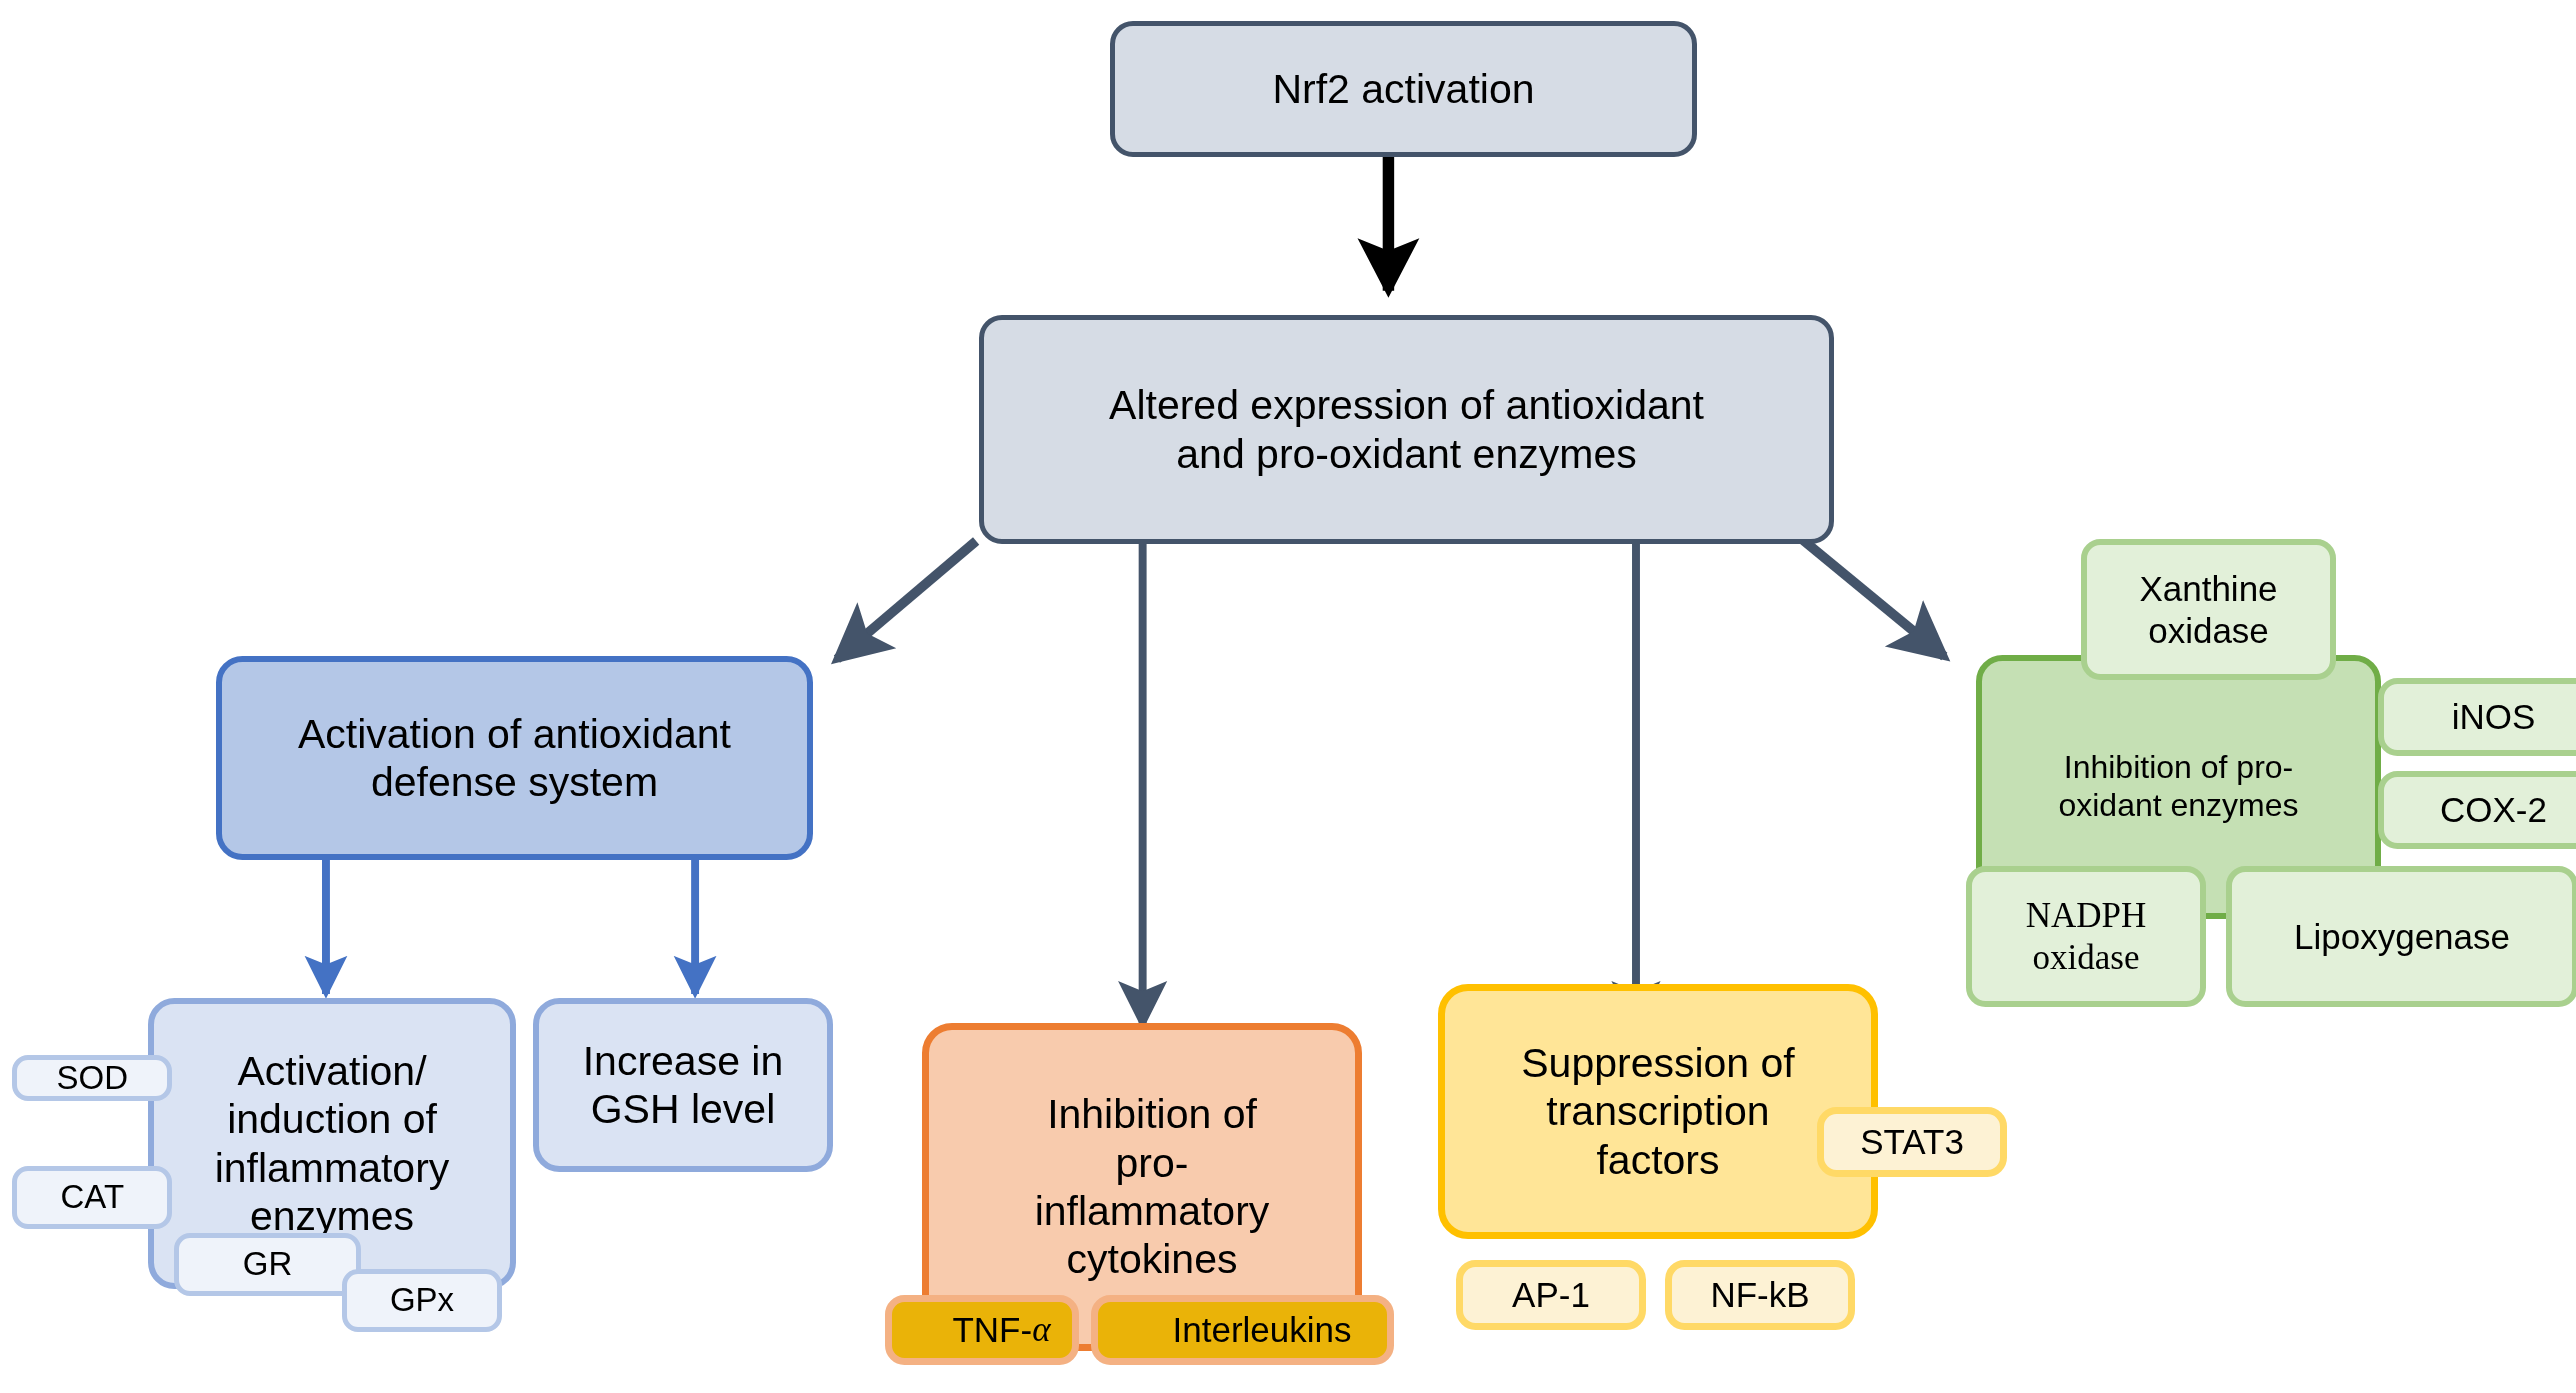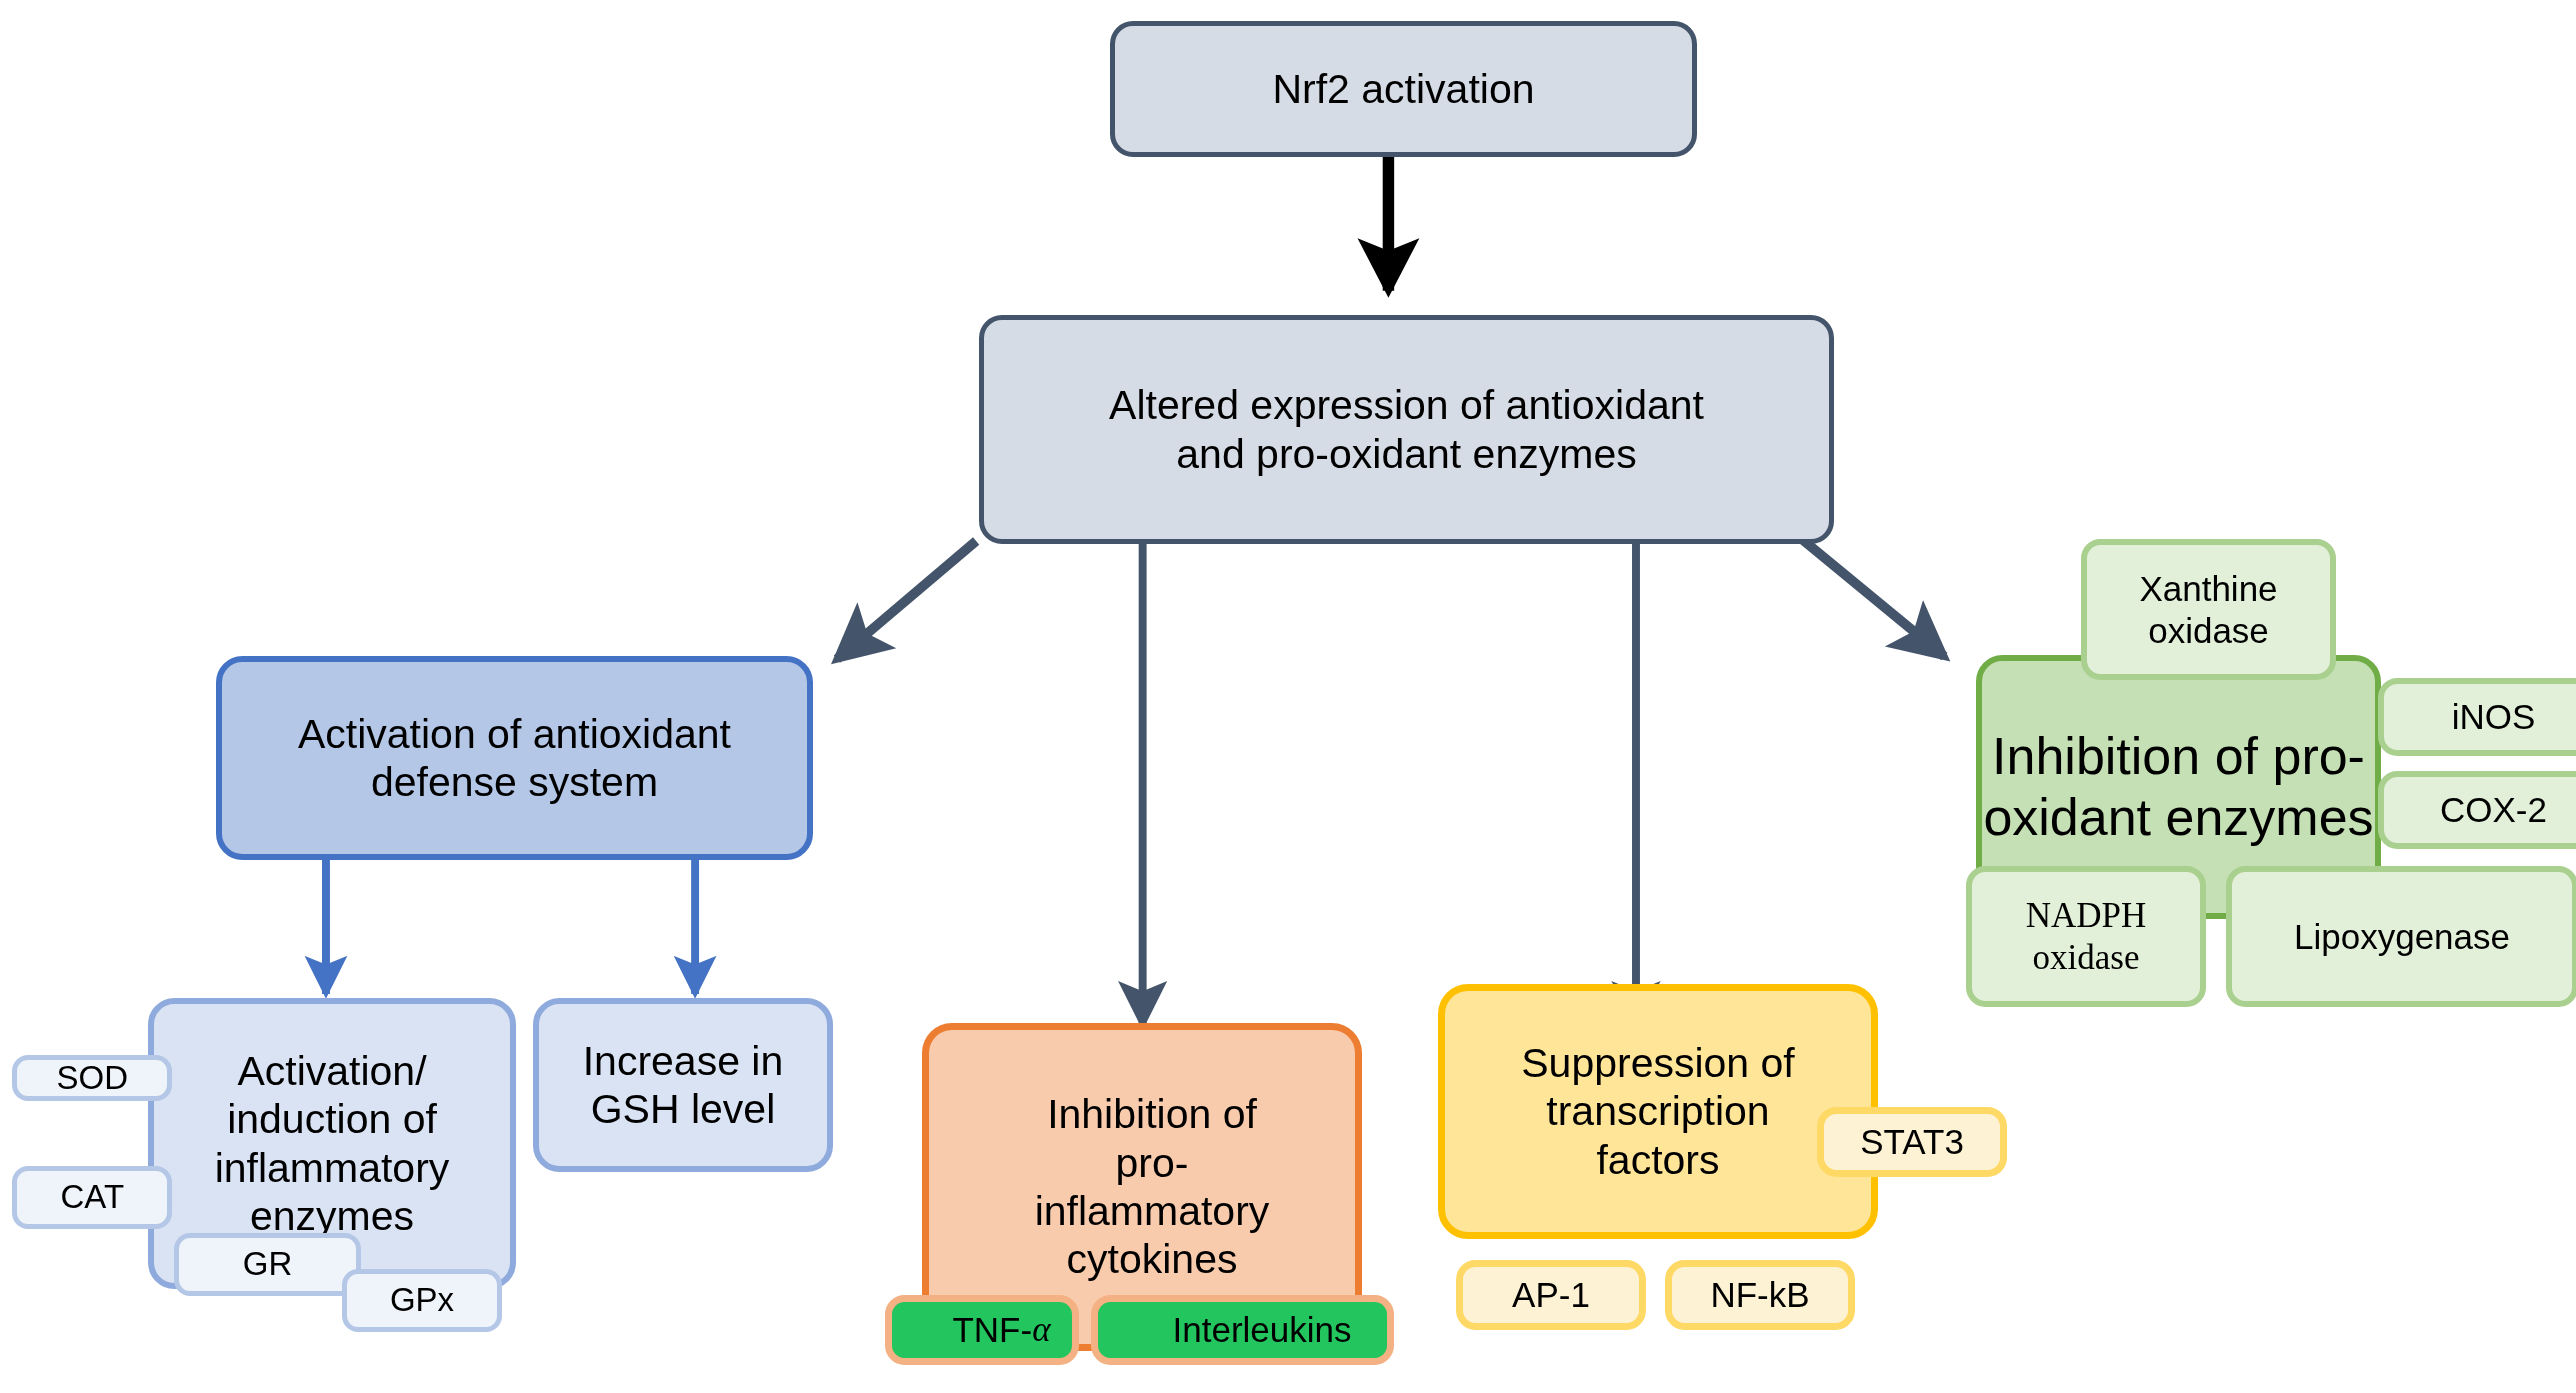--- a/index.html
+++ b/index.html
@@ -68,21 +68,21 @@
   }
 
   
   .orange-main {
     background: #f8cbad;
     border: 7px solid #ed7d31;
     border-radius: 30px;
     font-size: 41px;
   }
   .orange-chip {
-    background: #22c55e;
+    background: #eab308;
     border: 7px solid #f4b183;
     border-radius: 19.4px;
     font-size: 35px;
     padding-left: 39px;
   }
 
   
   .yellow-main {
     background: #ffe597;
     border: 7px solid #ffc000;
@@ -94,21 +94,21 @@
     border: 7px solid #ffd966;
     border-radius: 19.4px;
     font-size: 35px;
   }
 
   
   .green-main {
     background: #c5e0b4;
     border: 6.2px solid #70ad47;
     border-radius: 26.4px;
-    font-size: 52px;
+    font-size: 32px;
   }
   .green-chip {
     background: #e2f0d9;
     border: 6.2px solid #a9d08e;
     border-radius: 19.4px;
     font-size: 35px;
   }
 
   .italic-alpha { font-style: italic; font-family: "Liberation Serif", serif; }
 </style>

